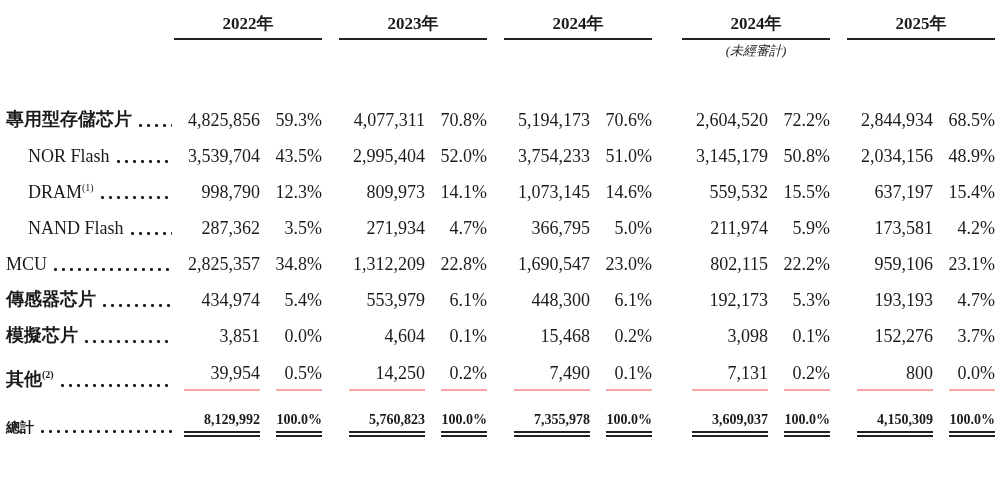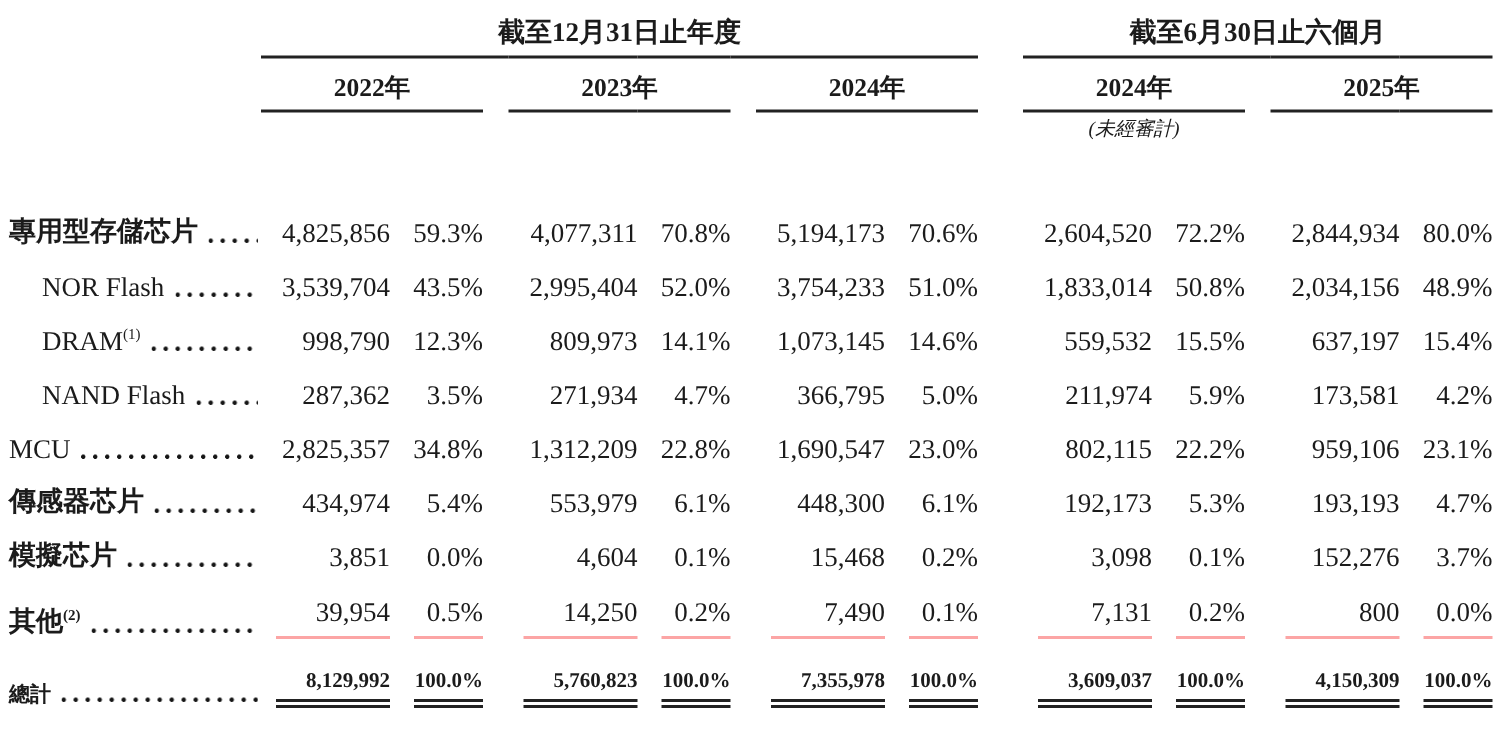--- a/index.html
+++ b/index.html
@@ -73,26 +73,20 @@
         <col style="width:30px">
     <col style="width:86px">
         <col style="width:62px">
         <col style="width:17px">
     <col style="width:86px">
         <col style="width:62px">
   </colgroup>
   <thead>
     <tr>
       <td></td>
-      <th colspan="8" class="grp">截至12月31日止年度</th>
-      <td></td>
-      <th colspan="5" class="grp">截至6月30日止六個月</th>
-    </tr>
-    <tr>
-      <td></td>
       <th colspan="2" class="yr">2022年</th>
       <td></td>
       <th colspan="2" class="yr">2023年</th>
       <td></td>
       <th colspan="2" class="yr">2024年</th>
       <td></td>
       <th colspan="2" class="yr">2024年</th>
       <td></td>
       <th colspan="2" class="yr">2025年</th>
     </tr>
@@ -120,40 +114,40 @@
       <td class="v">4,077,311</td>
       <td class="p">70.8%</td>
       <td></td>
       <td class="v">5,194,173</td>
       <td class="p">70.6%</td>
       <td></td>
       <td class="v">2,604,520</td>
       <td class="p">72.2%</td>
       <td></td>
       <td class="v">2,844,934</td>
-      <td class="p">80.0%</td>
+      <td class="p">68.5%</td>
     </tr>
 
     <tr class="r indent">
       <td>
             <div class="lblwrap">
               <span class="ltext">NOR Flash</span>
               <span class="dots"></span>
             </div>
           </td>
       <td class="v">3,539,704</td>
       <td class="p">43.5%</td>
       <td></td>
       <td class="v">2,995,404</td>
       <td class="p">52.0%</td>
       <td></td>
       <td class="v">3,754,233</td>
       <td class="p">51.0%</td>
       <td></td>
-      <td class="v">1,833,014</td>
+      <td class="v">3,145,179</td>
       <td class="p">50.8%</td>
       <td></td>
       <td class="v">2,034,156</td>
       <td class="p">48.9%</td>
     </tr>
 
     <tr class="r indent">
       <td>
             <div class="lblwrap">
               <span class="ltext"><span>DRAM</span><sup>(1)</sup></span>

